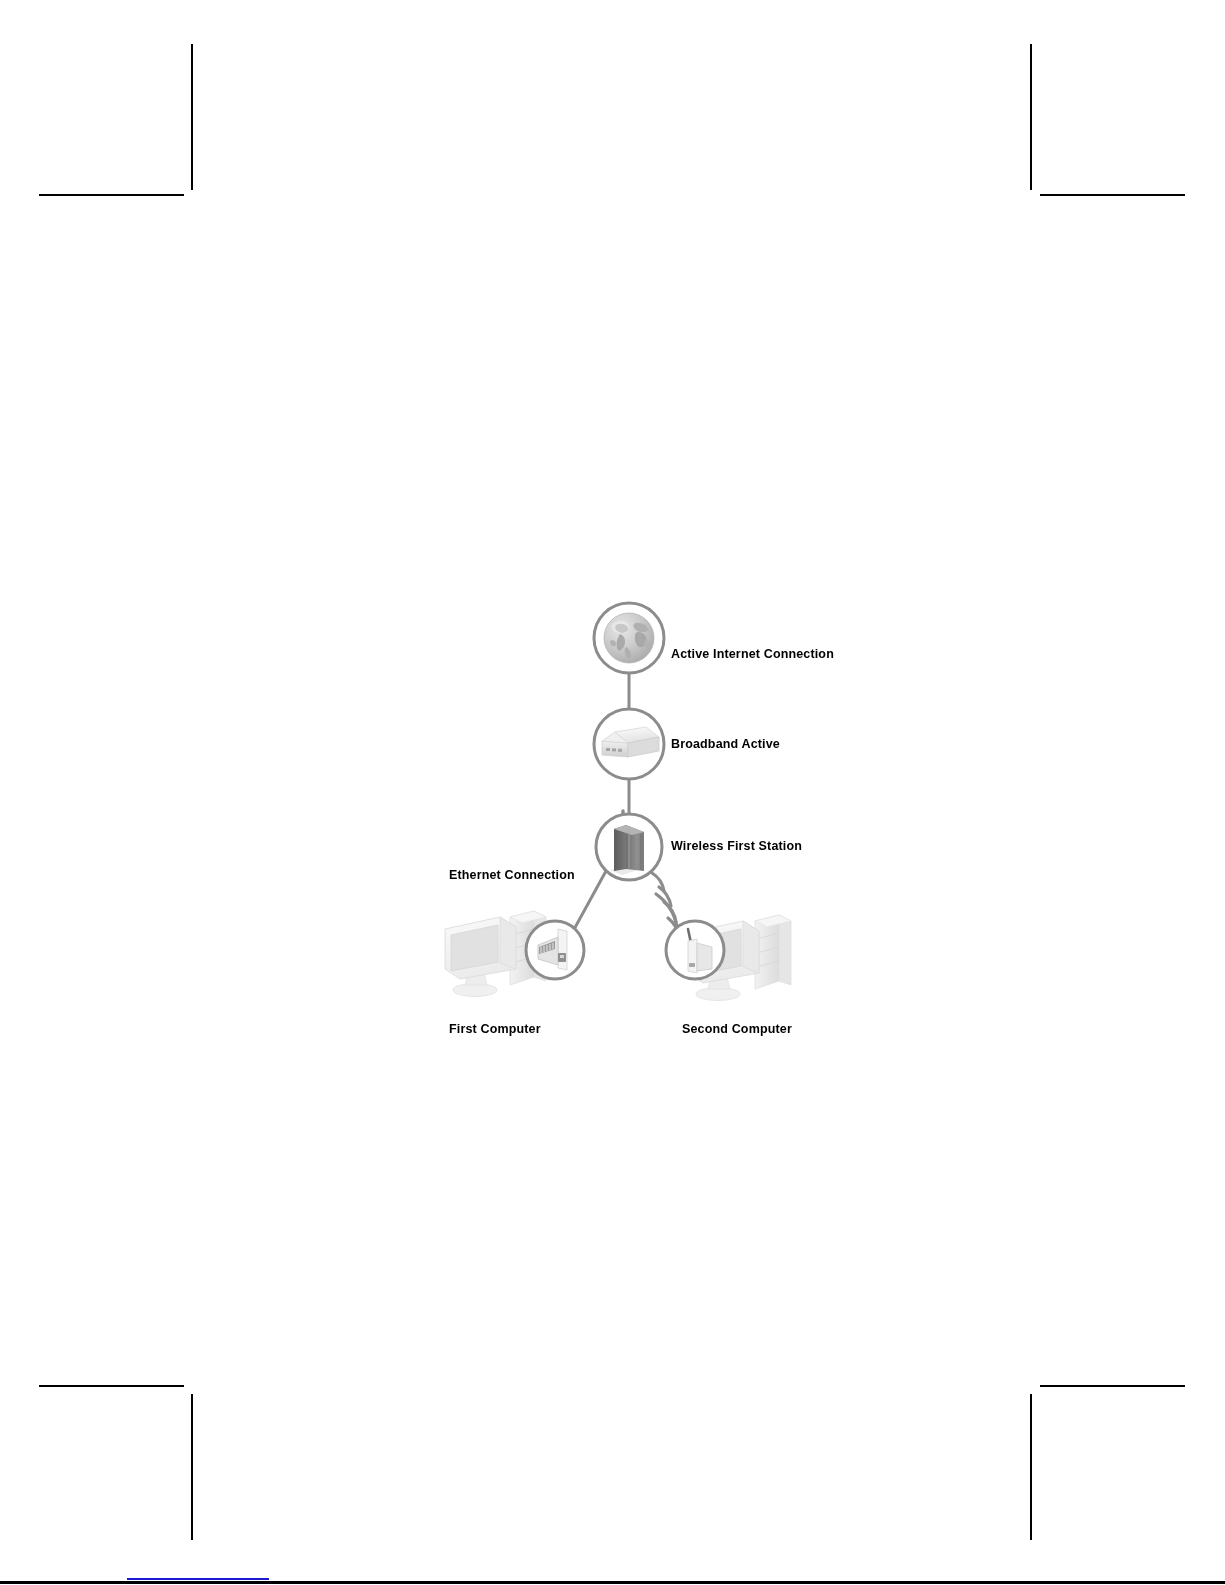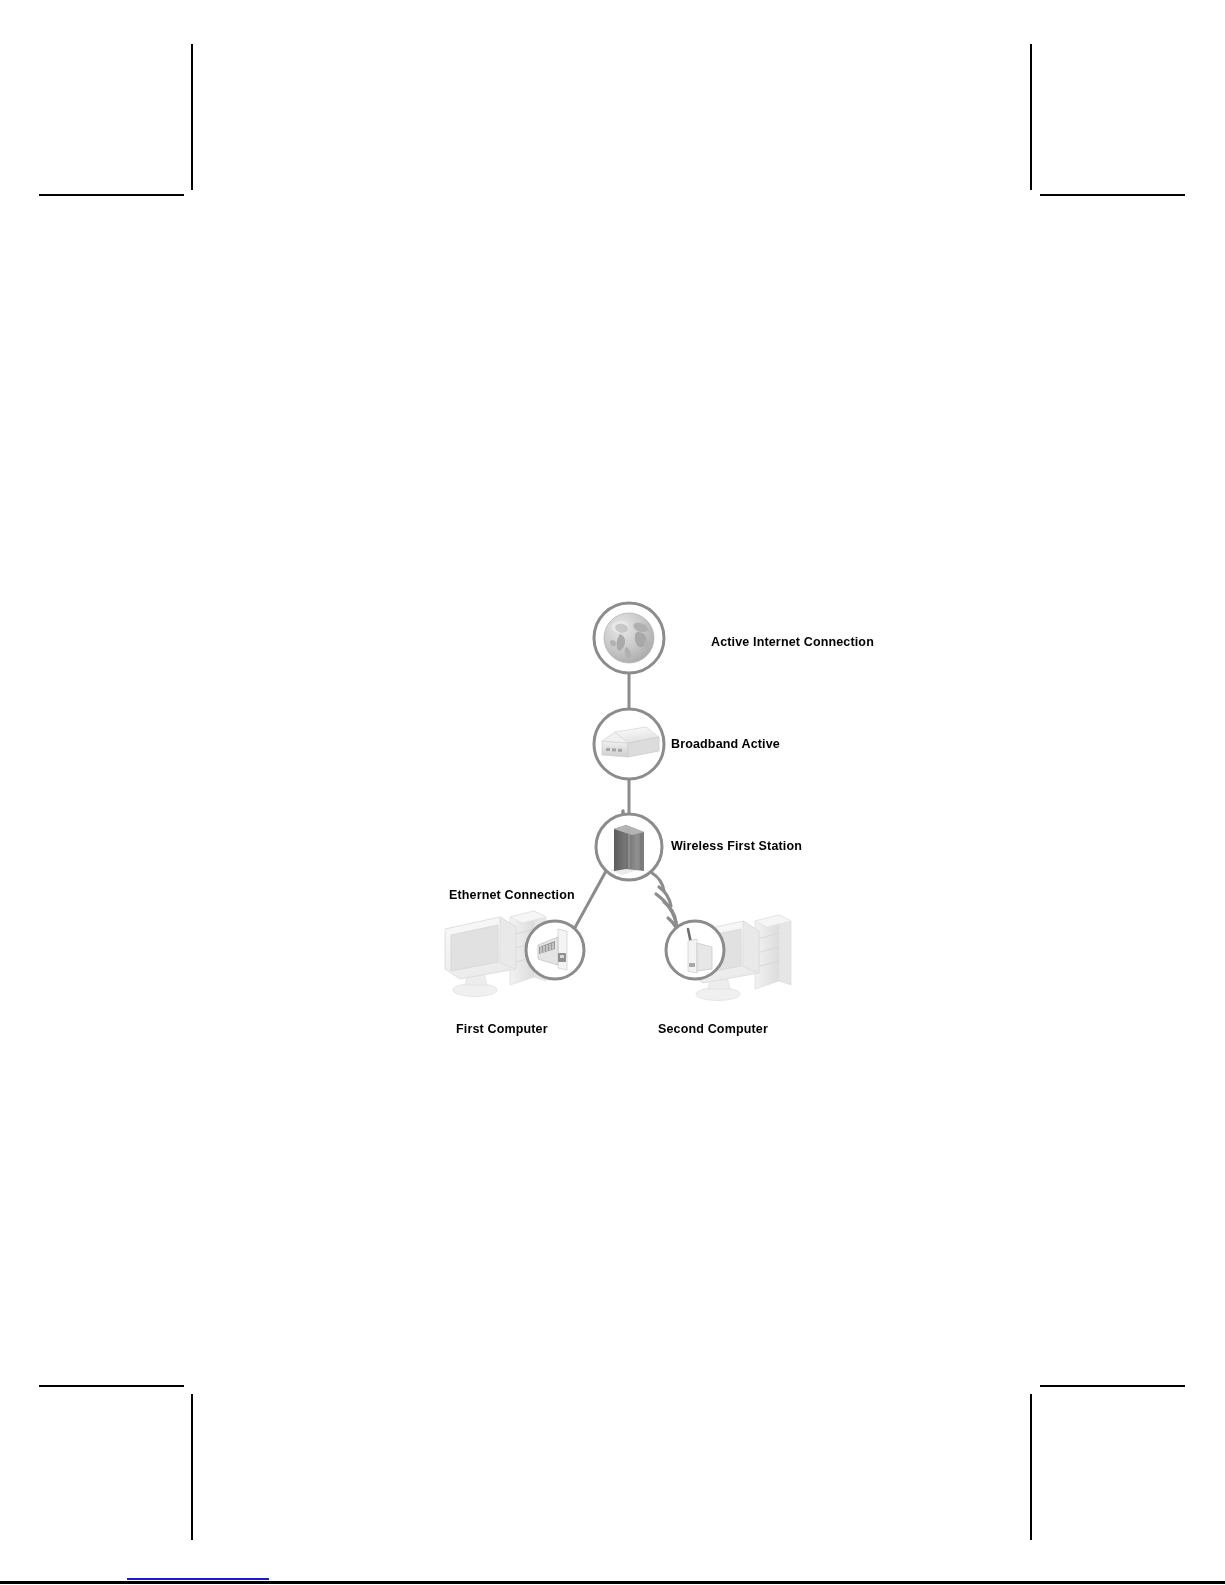--- a/index.html
+++ b/index.html
@@ -67,26 +67,26 @@
   .node-label {
     position: absolute;
     font-family: "Liberation Sans", sans-serif;
     font-weight: bold;
     font-size: 12.5px;
     letter-spacing: 0.15px;
     color: #000000;
     white-space: nowrap;
     line-height: 14px;
   }
-  .lbl-internet   { left: 241px; top: 50px; margin-left: 40px; }
+  .lbl-internet   { left: 241px; top: 62px; }
   .lbl-modem      { left: 241px; top: 152px; }
   .lbl-base       { left: 241px; top: 254px; }
-  .lbl-ethernet   { left: 19px;  top: 303px; }
-  .lbl-first      { left: 26px;  top: 437px; }
-  .lbl-second     { left: 228px; top: 437px; }
+  .lbl-ethernet   { left: 19px;  top: 283px; }
+  .lbl-first      { left: 19px;  top: 437px; }
+  .lbl-second     { left: 252px; top: 437px; }
 </style>
 </head>
 <body>
 
 <div class="page">
 
   <div class="crop-mark crop-v" style="left:191px; top:44px; height:146px;"></div>
   <div class="crop-mark crop-h" style="left:39px; top:194px; width:145px;"></div>
   <div class="crop-mark crop-v" style="left:1030px; top:44px; height:146px;"></div>
   <div class="crop-mark crop-h" style="left:1040px; top:194px; width:145px;"></div>

